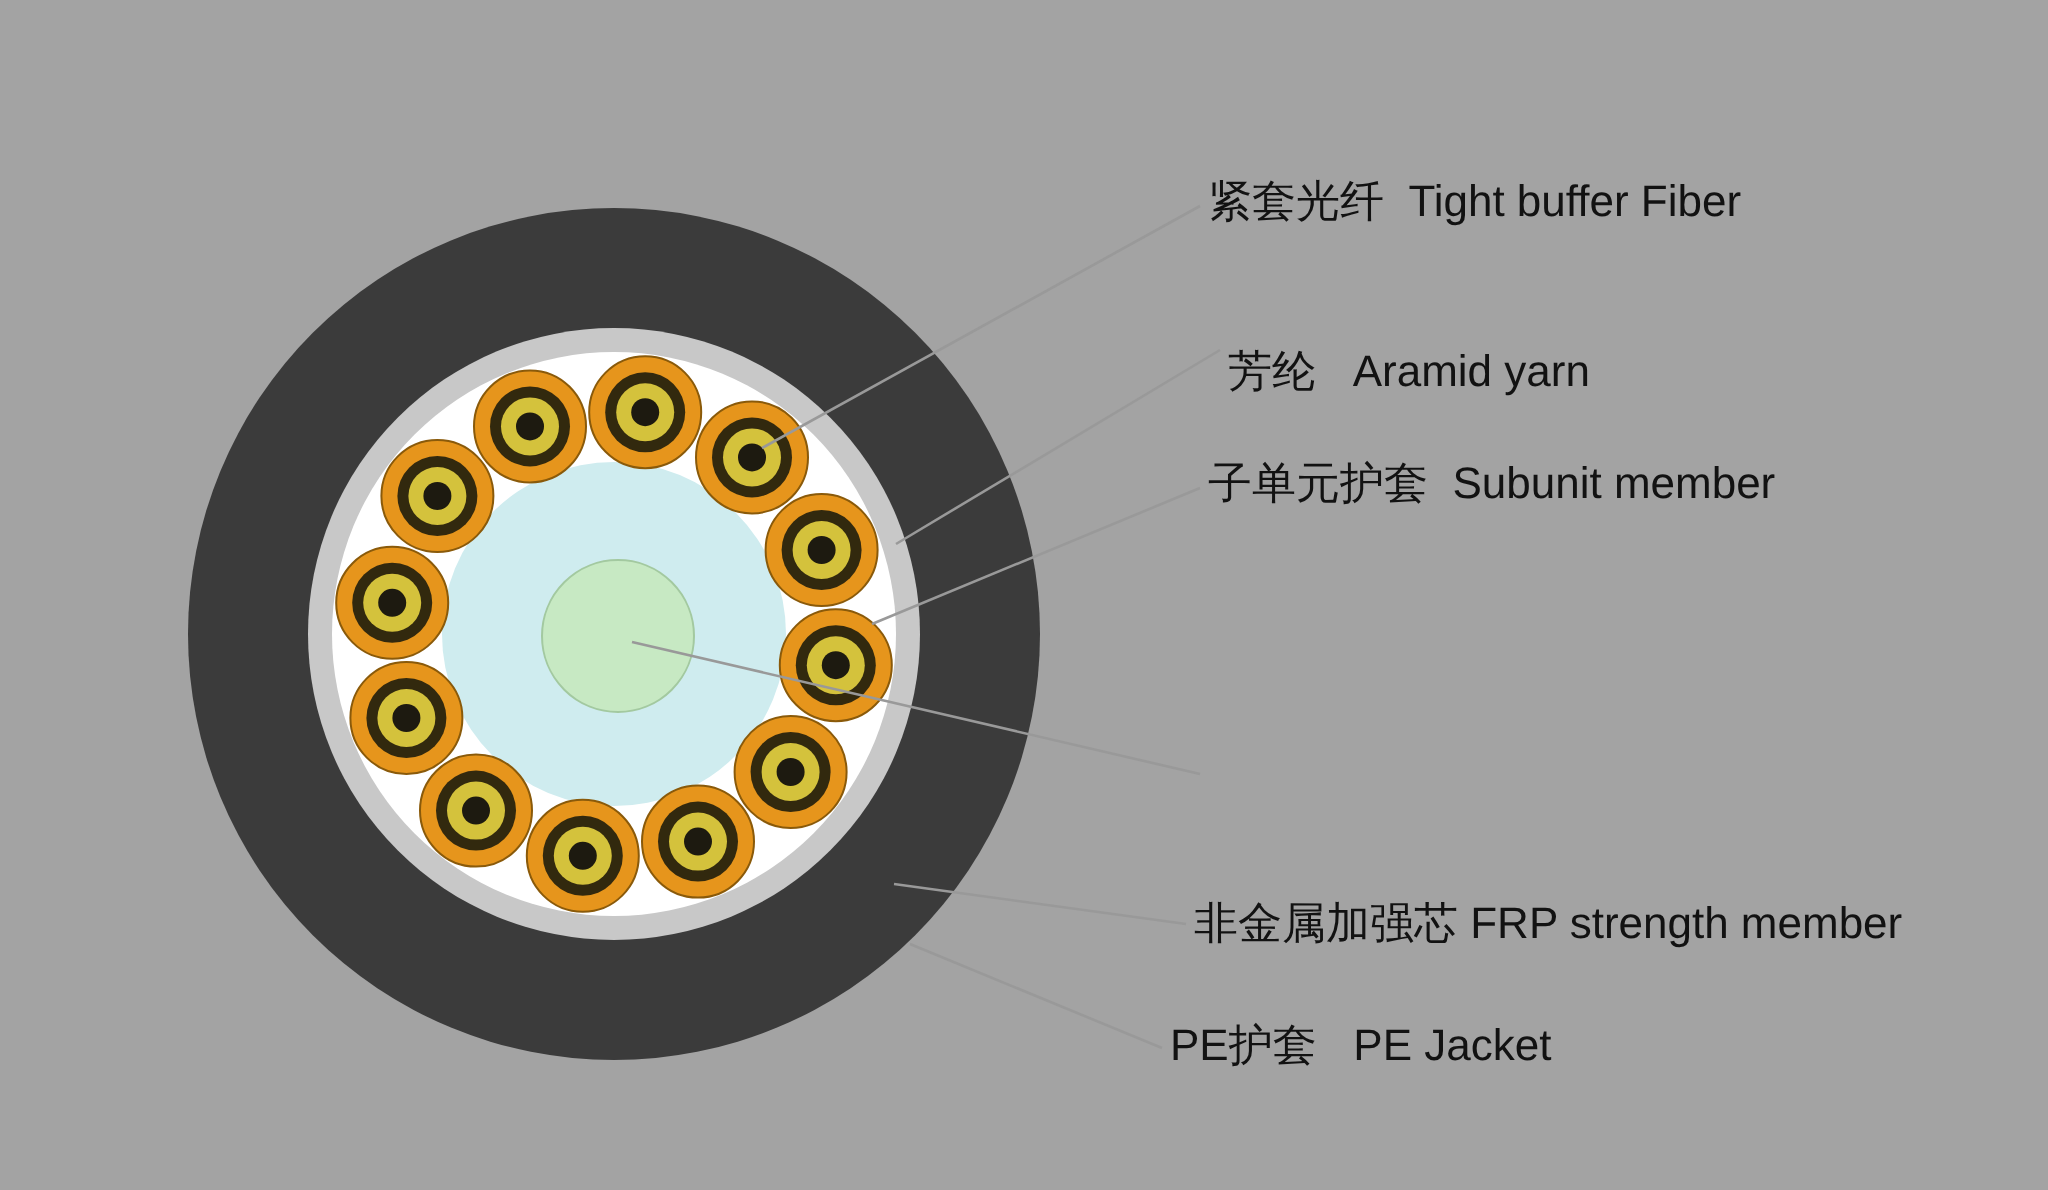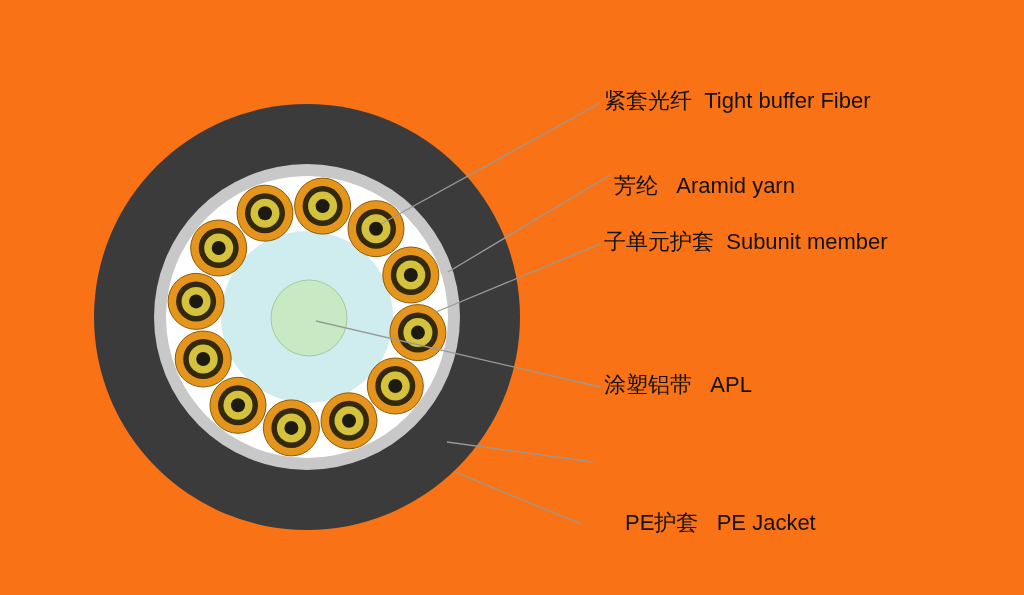--- a/index.html
+++ b/index.html
@@ -1,19 +1,19 @@
 <!DOCTYPE html>
 <html style="--leader-color: #999999; --label-color: #121212;"><head>
 <meta charset="utf-8">
 <style>
   html,body { margin:0; padding:0; background:#ffffff; }
   .stage {
     position:relative;
     width:1024px; height:595px;
-    background:#f97316;
+    background:#a3a3a3;
     overflow:hidden;
     font-family:"Liberation Sans","DejaVu Sans",sans-serif;
   }
   .stage svg { position:absolute; left:0; top:0; }
   .leader {
     stroke: var(--leader-color, #999999);
     stroke-width:1.3;
     fill:none;
   }
   .label {
@@ -99,18 +99,18 @@
       <line class="leader" x1="581" y1="524" x2="455" y2="472"></line>
     </g>
   </svg>
 
   <div class="label" style="left:604px; top:101px;">紧套光纤  Tight buffer Fiber</div>
 
   <div class="label" style="left:614px; top:186px;">芳纶   Aramid yarn</div>
 
   <div class="label" style="left:604px; top:242px;">子单元护套  Subunit member</div>
 
-  <div class="label" style="left:604px; top:385px;">涂塑铝带   APL</div>
 
+  <div class="label" style="left:597px; top:462px;">非金属加强芯 FRP strength member</div>
 
-  <div class="label" style="left:585px; top:523px;margin-left:40px;">PE护套   PE Jacket</div>
+  <div class="label" style="left:585px; top:523px;">PE护套   PE Jacket</div>
 
 </div>
 
 </body></html>

